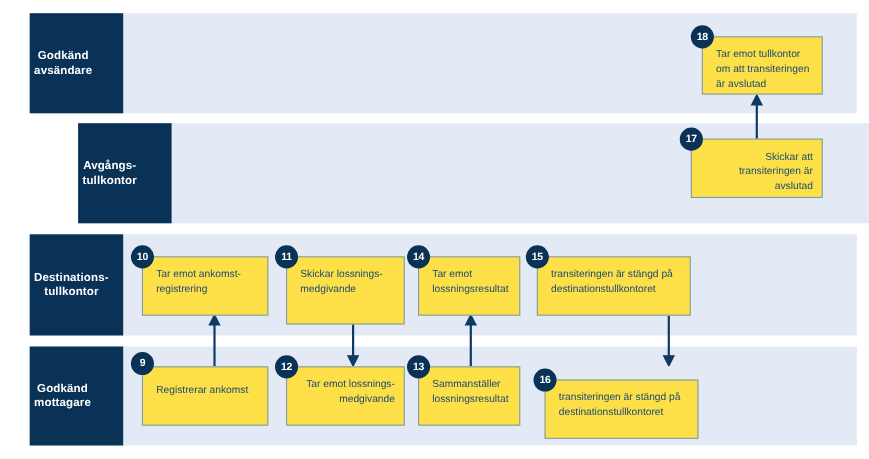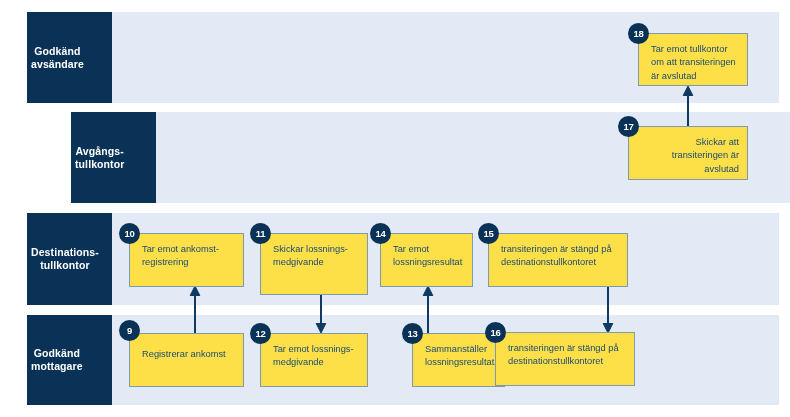--- a/index.html
+++ b/index.html
@@ -186,31 +186,31 @@
     <div class="badge">15</div>
     <span class="txt">transiteringen är stängd på</span>
     <span class="txt">destinationstullkontoret</span>
   </div>
 
   <div class="node" style="left:129px; top:333px; width:115px; height:54px; padding-top:14px;">
     <div class="badge" style="top:-14px;">9</div>
     <span class="txt">Registrerar ankomst</span>
   </div>
 
-  <div class="node" style="left:260px; top:333px; width:108px; height:54px;">
+  <div class="node" style="left:260px; top:333px; width:108px; height:54px;text-align:right;">
     <div class="badge">12</div>
     <span class="txt">Tar emot lossnings-</span>
     <span class="txt">medgivande</span>
   </div>
 
-  <div class="node" style="left:380px; top:333px; width:93px; height:54px;margin-left:32px;">
+  <div class="node" style="left:380px; top:333px; width:93px; height:54px;">
     <div class="badge">13</div>
     <span class="txt">Sammanställer</span>
     <span class="txt">lossningsresultat</span>
   </div>
 
-  <div class="node" style="left:495px; top:332px; width:140px; height:54px;">
+  <div class="node" style="left:495px; top:345px; width:140px; height:54px;">
     <div class="badge">16</div>
     <span class="txt">transiteringen är stängd på</span>
     <span class="txt">destinationstullkontoret</span>
   </div>
 
 </div>
 
 </body></html>

